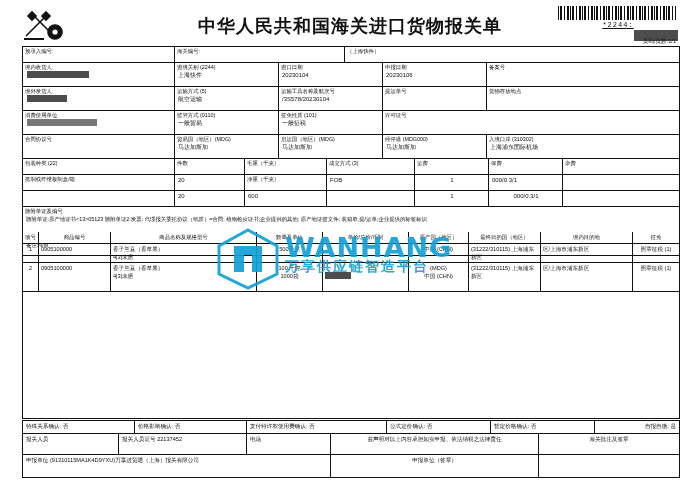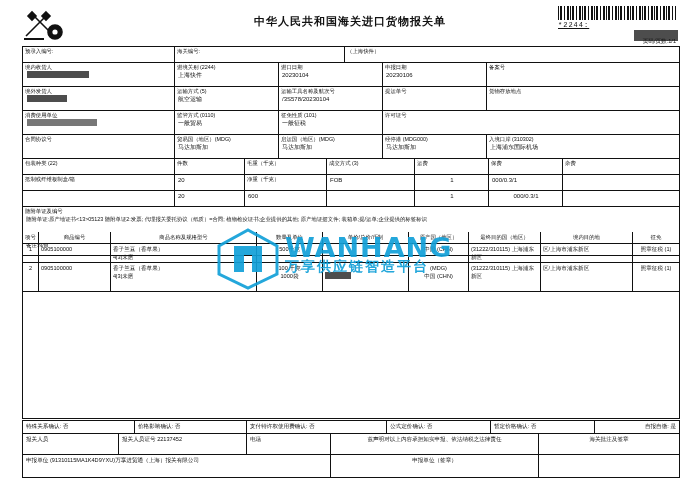--- a/index.html
+++ b/index.html
@@ -12,23 +12,23 @@
     overflow:hidden;
     position:relative;
   }
   .page{position:relative;width:700px;height:493px;}
 
   
   .hdr{position:relative;height:46px;}
   .logo{position:absolute;left:22px;top:10px;width:44px;height:32px;}
   .title{
     position:absolute;left:0;right:0;top:14px;text-align:center;
-    font-size:11px;font-weight:bold;letter-spacing:1px;
+    font-size:18px;font-weight:bold;letter-spacing:1px;
   }
-  .barcode{position:absolute;right:22px;top:6px;width:120px;text-decoration:underline;}
+  .barcode{position:absolute;right:22px;top:6px;text-align:center;width:120px;text-decoration:underline;}
   .barcode .bars{height:14px;width:118px;
     background:repeating-linear-gradient(90deg,#111 0 1px,#fff 1px 2px,#111 2px 4px,#fff 4px 6px,#111 6px 7px,#fff 7px 9px,#111 9px 11px,#fff 11px 12px);
   }
   .barcode .num{font-size:7px;letter-spacing:1px;margin-top:1px;font-family:"Liberation Mono",monospace;}
   .barcode .redact{position:absolute;right:0;top:24px;width:44px;height:11px;background:#4d4d4d;}
 
   
   .frame{position:absolute;left:22px;top:46px;width:656px;border:1px solid #111;border-bottom:none;}
   .row{display:flex;border-bottom:1px solid #111;}
   .cell{

